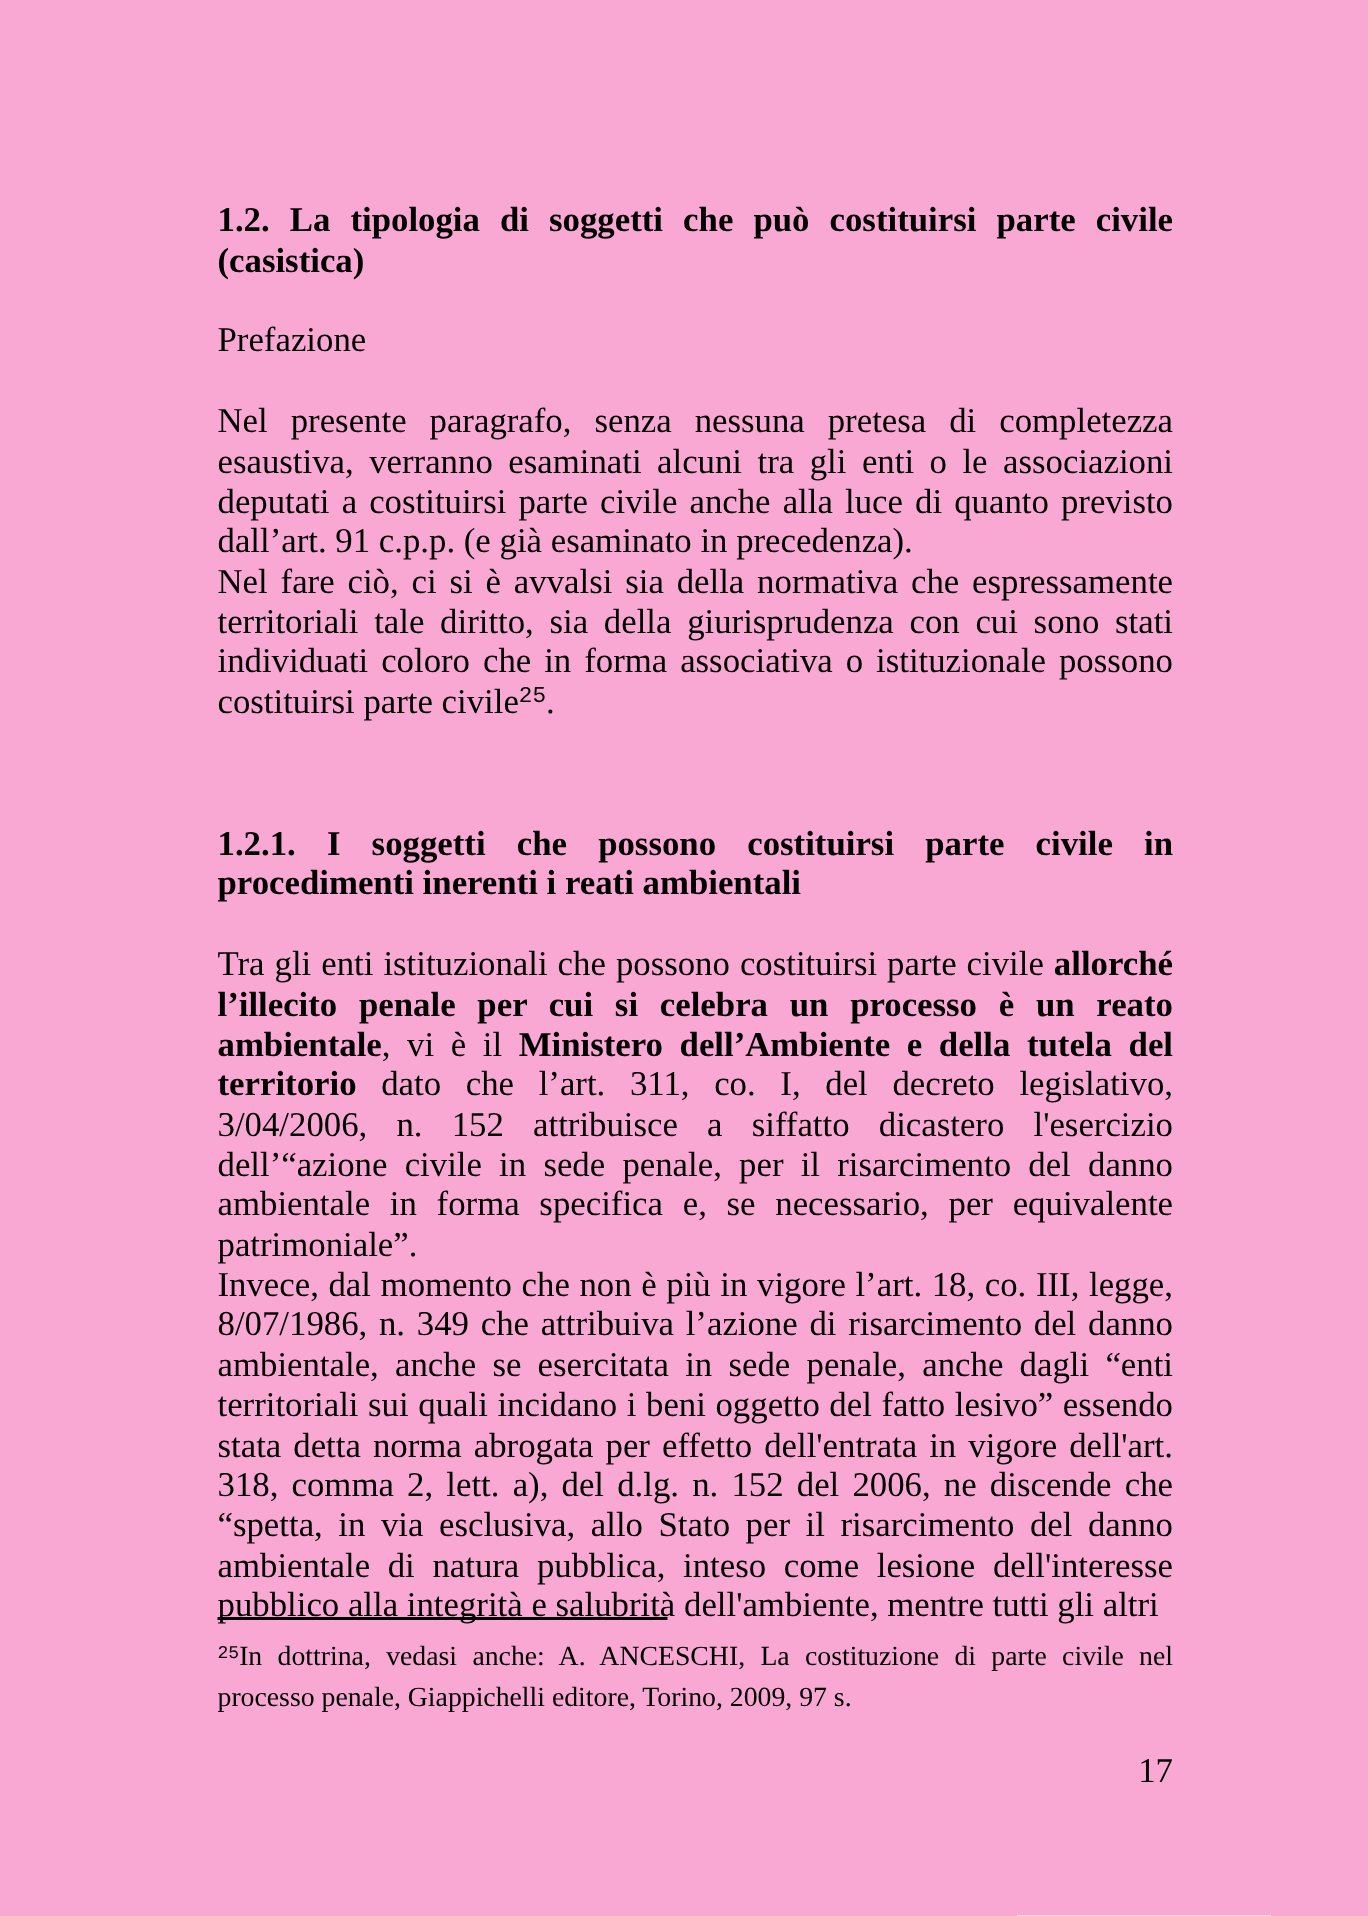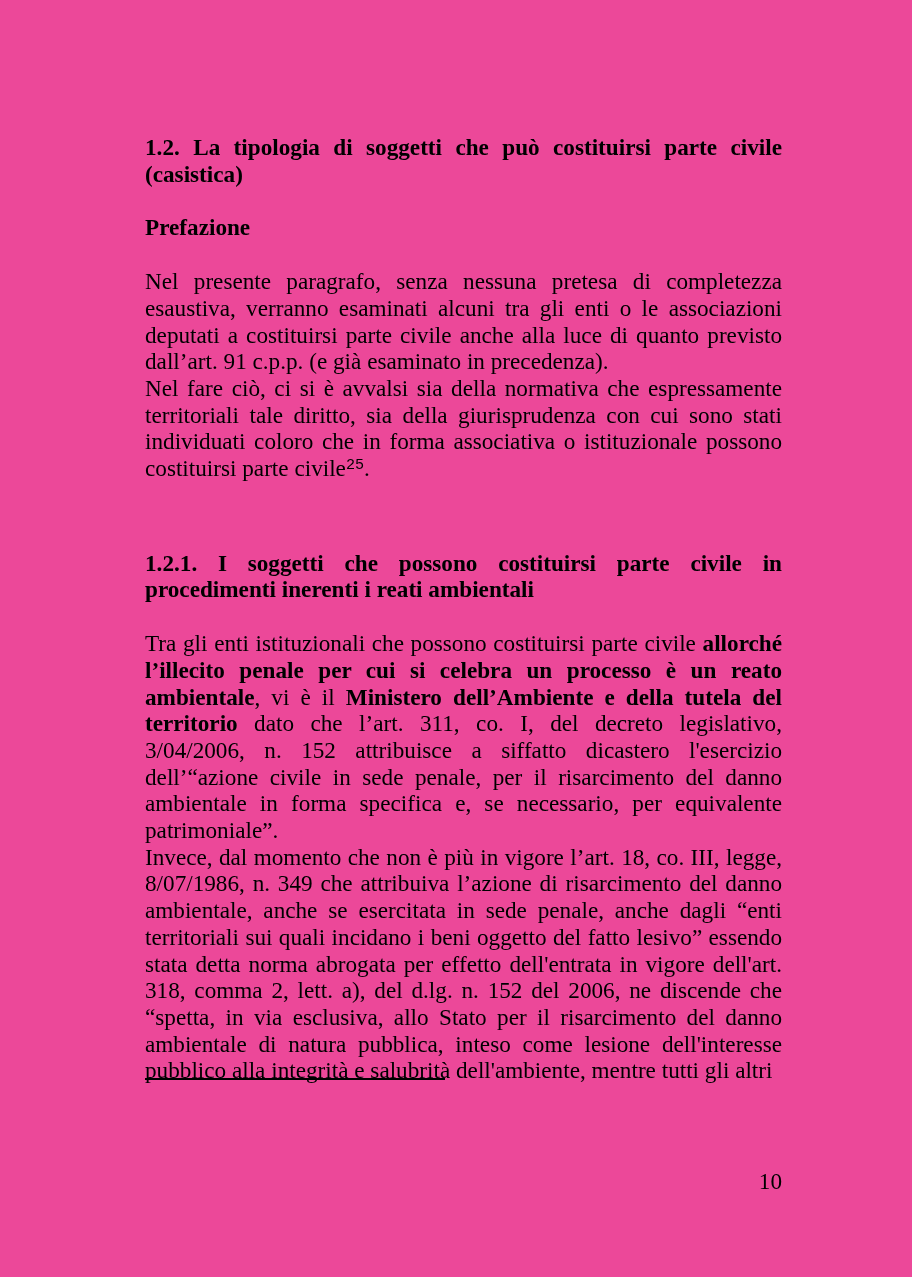--- a/index.html
+++ b/index.html
@@ -4,21 +4,21 @@
 <style>
   html, body {
     margin: 0;
     padding: 0;
     background: #ffffff;
   }
   .page {
     position: relative;
     width: 912px;
     height: 1277px;
-    background: #ec4899;
+    background: #f9a8d4;
     color: #000000;
     font-family: "Liberation Serif", serif;
     overflow: hidden;
   }
   .content {
     position: absolute;
     left: 145px;
     top: 134px;
     width: 637px;
     font-size: 23.2px;
@@ -26,21 +26,21 @@
     text-align: justify;
     hyphens: none;
   }
   .heading {
     font-weight: bold;
     font-size: inherit;
     line-height: inherit;
     margin: 0 0 27px 0;
   }
   .subheading {
-    font-weight: bold;
+    font-weight: normal;
     font-size: inherit;
     line-height: inherit;
     margin: 0 0 27px 0;
   }
   .heading-secondary {
     font-weight: bold;
     font-size: inherit;
     line-height: inherit;
     margin: 68px 0 27px 0;
   }
@@ -102,17 +102,18 @@
     <h1 class="heading-secondary">1.2.1. I soggetti che possono costituirsi parte civile in procedimenti inerenti i reati ambientali</h1>
 
     <p class="body-para"><span>Tra gli enti istituzionali che possono costituirsi parte civile </span><span class="b">allorché l’illecito penale per cui si celebra un processo è un reato ambientale</span><span>, vi è il </span><span class="b">Ministero dell’Ambiente e della tutela del territorio</span><span> dato che l’art. 311, co. I, del decreto legislativo, 3/04/2006, n. 152 attribuisce a siffatto dicastero l'esercizio dell’“azione civile in sede penale, per il risarcimento del danno ambientale in forma specifica e, se necessario, per equivalente patrimoniale”.</span></p>
 
     <p class="body-para">Invece, dal momento che non è più in vigore l’art. 18, co. III, legge, 8/07/1986, n. 349 che attribuiva l’azione di risarcimento del danno ambientale, anche se esercitata in sede penale, anche dagli “enti territoriali sui quali incidano i beni oggetto del fatto lesivo” essendo stata detta norma abrogata per effetto dell'entrata in vigore dell'art. 318, comma 2, lett. a), del d.lg. n. 152 del 2006, ne discende che “spetta, in via esclusiva, allo Stato per il risarcimento del danno ambientale di natura pubblica, inteso come lesione dell'interesse pubblico alla integrità e salubrità dell'ambiente, mentre tutti gli altri</p>
 
   </div>
 
   <div class="footnote-area">
     <div class="footnote-rule"></div>
+    <p class="footnote-text"><sup>25</sup><span>In dottrina, vedasi anche: A. ANCESCHI, La costituzione di parte civile nel processo penale, Giappichelli editore, Torino, 2009, 97 s.</span></p>
   </div>
 
-  <div class="page-number">10</div>
+  <div class="page-number">17</div>
 
 </div>
 
 </body></html>

